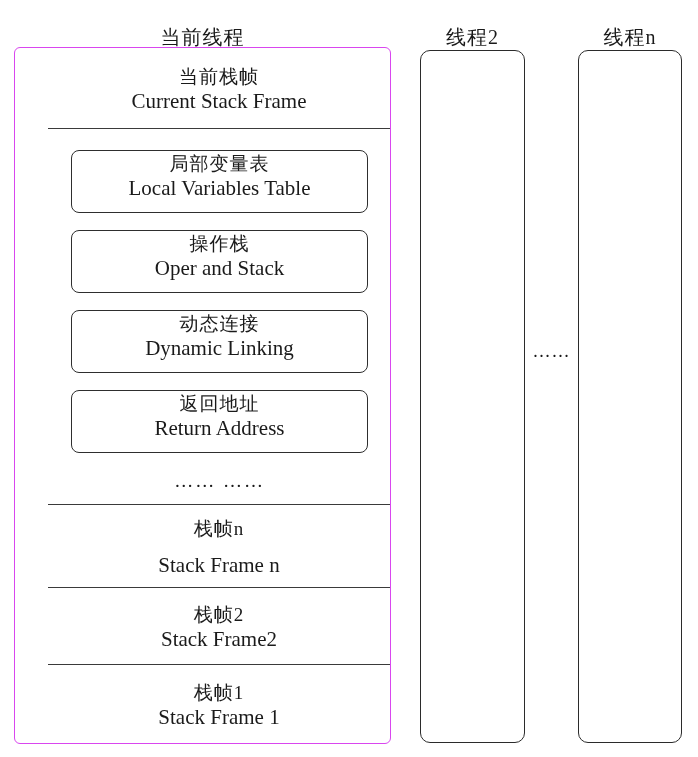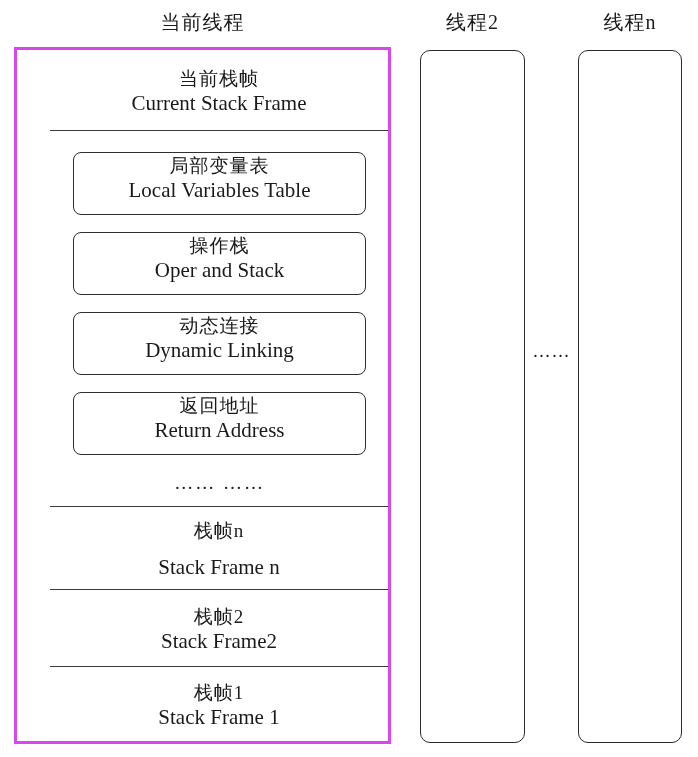--- a/index.html
+++ b/index.html
@@ -8,36 +8,36 @@
     position: relative;
     width: 698px;
     height: 757px;
     background: #ffffff;
     font-family: "Liberation Serif", "DejaVu Serif", serif;
     color: #1a1a1a;
     overflow: hidden;
   }
   .col-title {
     position: absolute;
-    top: 9px;
+    top: 24px;
     font-size: 20px;
     text-align: center;
     letter-spacing: 1px;
   }
   #title-thread1 { left: 14px;  width: 377px; }
   #title-thread2 { left: 420px; width: 105px; }
   #title-threadn { left: 578px; width: 104px; }
 
   
   #thread1-stack {
     position: absolute;
     left: 14px; top: 47px;
     width: 377px; height: 697px;
-    border: 3px solid #d946ef;
-    border-radius: 0;
+    border: 1px solid #d946ef;
+    border-radius: 6px;
     background: #ffffff;
     display: flex;
     flex-direction: column;
     overflow: hidden;
     padding-left: 33px;
   }
   .section {
     display: flex;
     flex-direction: column;
     align-items: center;

